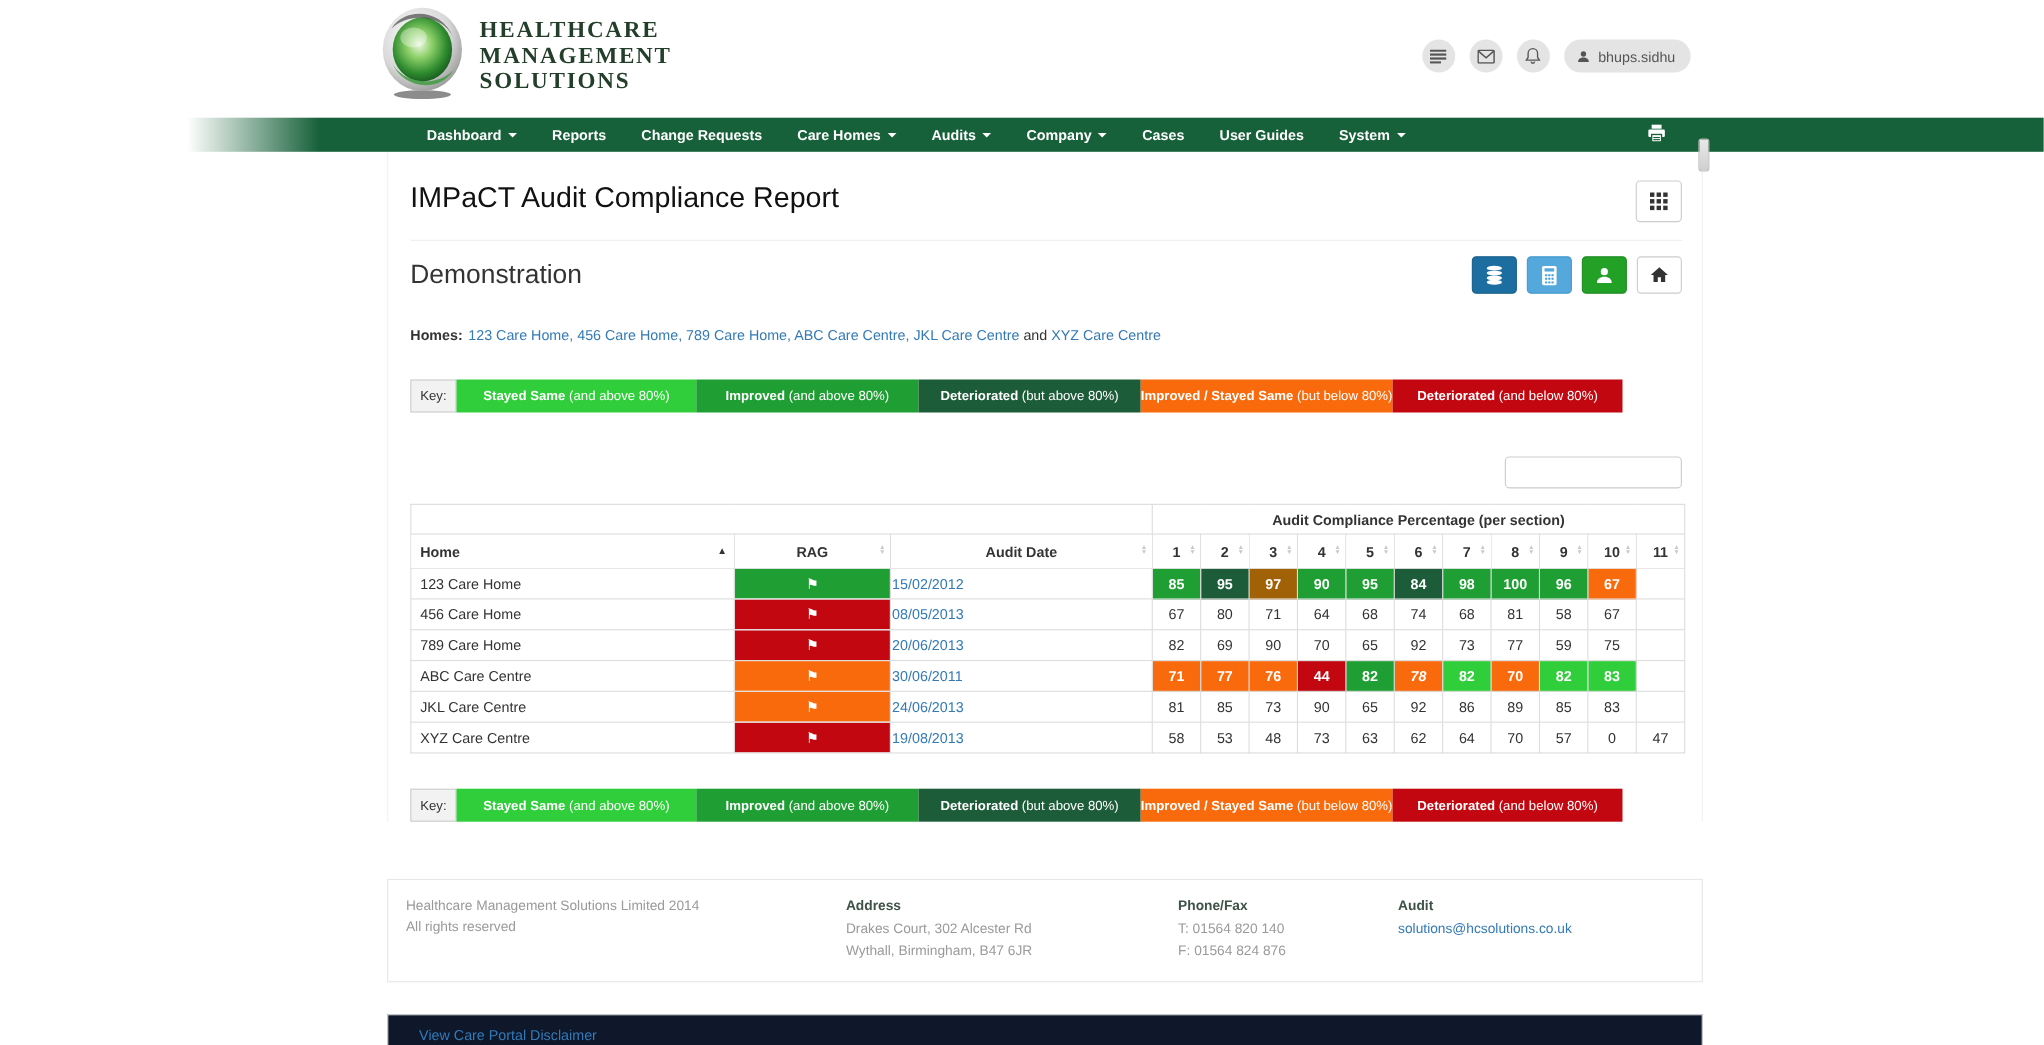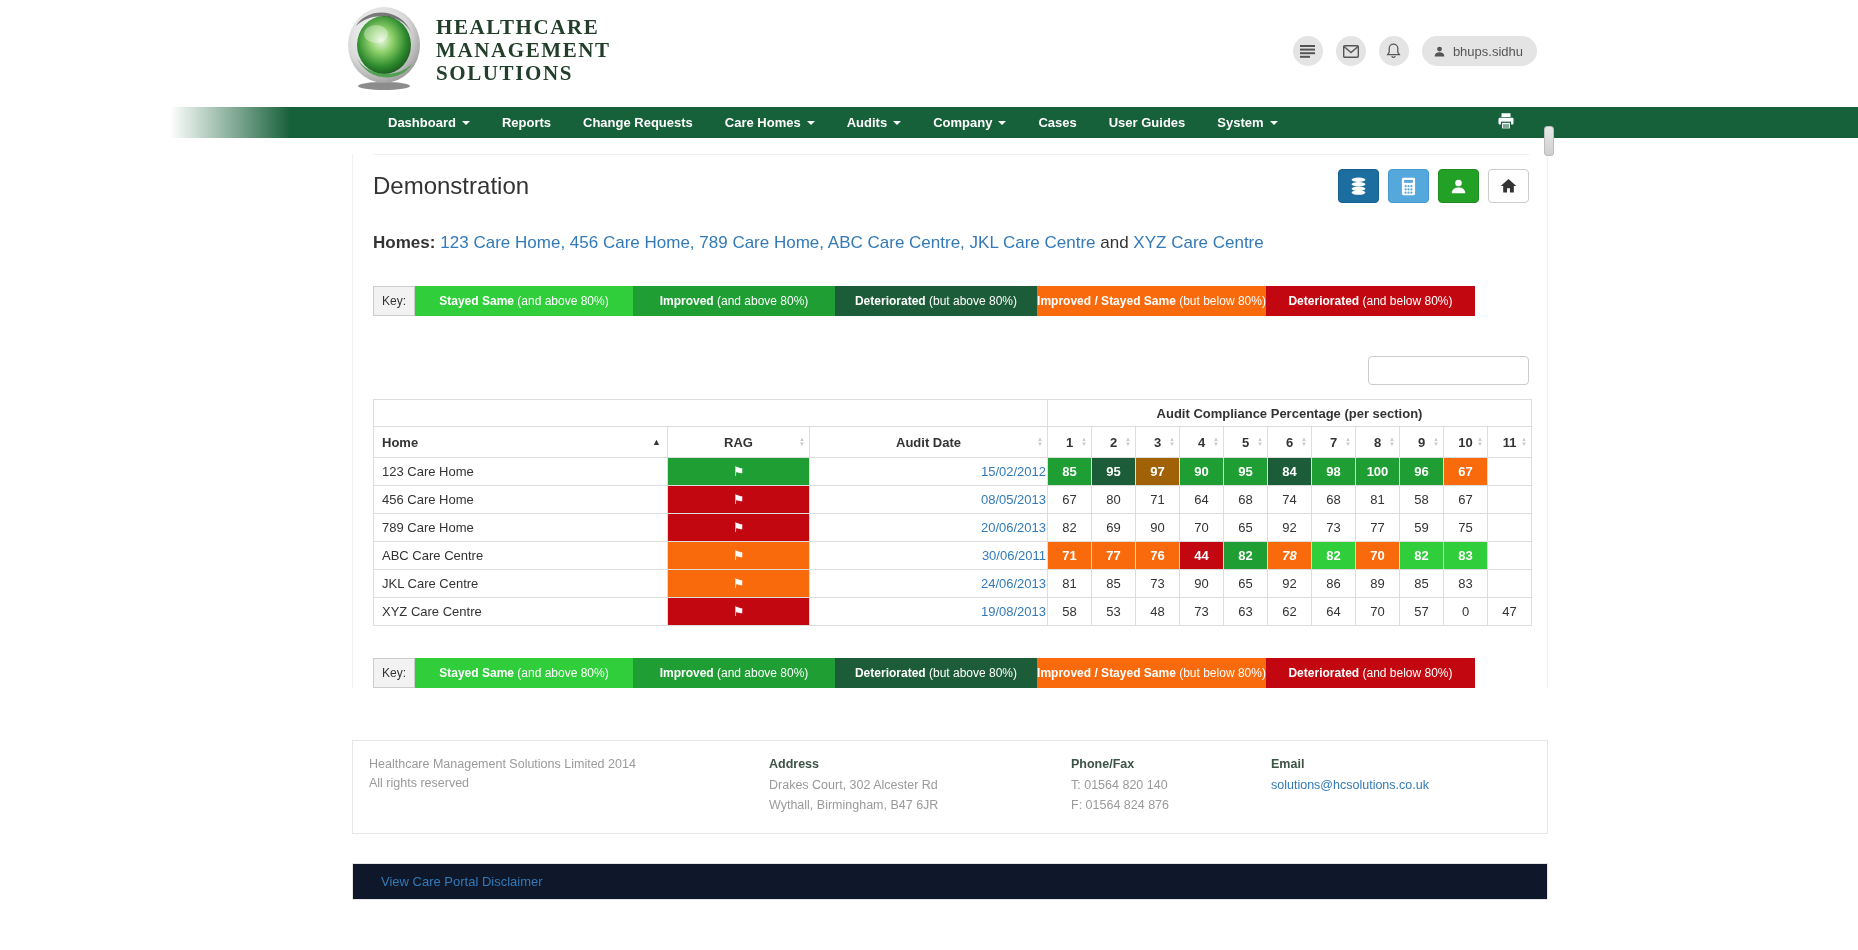--- a/index.html
+++ b/index.html
@@ -34,21 +34,21 @@
   .grid-icon i { background:#333; }
   .divider { border:none; border-top:1px solid #eee; margin:16px 0 0; }
   .section-row { display:flex; justify-content:space-between; align-items:center; margin-top:14px;gap:36px; }
   .section-title { font-size:24px; font-weight:400; color:#333; margin:0; }
   .action-btns { display:flex; gap:9px; }
   .abtn { width:41px; height:34px; border-radius:4px; border:1px solid transparent; display:flex; align-items:center; justify-content:center; cursor:pointer; color:#fff; }
   .abtn.db { background:#1C6EA0; border-color:#17608D; }
   .abtn.form { background:#55A8DC; border-color:#459ACD; }
   .abtn.person { background:#23A127; border-color:#1E8C22; }
   .abtn.homeb { background:#fff; border-color:#ccc; color:#333; }
-  .homes-line { margin-top:30px; font-size:17px; color:#333; }
+  .homes-line { margin-top:30px; font-size:13px; color:#333; }
   .homes-label { font-weight:bold; margin-right:5px; }
   a.home-link { color:#337AB7; text-decoration:none; cursor:pointer; }
   .link-sep { color:#337AB7; }
   .conj { color:#333; }
   
   .key-row { display:flex; height:30px; align-items:stretch; }
   .key-top { margin-top:33px; }
   .key-bottom { margin-top:32px; }
   .key-label { width:42px; border:1px solid #ccc; background:#F2F2F2; display:flex; align-items:center; justify-content:center; font-size:12px; color:#333; }
   .key-item { display:flex; align-items:center; justify-content:center; color:#fff; font-size:12px; white-space:pre; }
@@ -63,21 +63,21 @@
   .group-row th { height:27px; text-align:center; font-size:13px; }
   .cols-row th { height:31px; position:relative; padding:0 6px; cursor:pointer; }
   .th-label { display:block; text-align:center; }
   .th-home { text-align:left; padding-left:2px; }
   .sort-both { position:absolute; right:4px; top:50%; transform:translateY(-50%); display:flex; flex-direction:column; font-size:6px; line-height:5px; color:#c9c9c9; }
   .sort-asc { position:absolute; right:6px; top:50%; transform:translateY(-50%); font-size:9px; color:#333; }
   .audit-table tbody td { height:28px; }
   .home-cell { padding:0 8px; text-align:left; }
   .rag-cell { padding:0; }
   .rag-fill { width:100%; height:100%; display:flex; align-items:center; justify-content:center; color:#fff; font-size:13px; }
-  .date-cell { text-align:right; }
+  .date-cell { text-align:left; }
   .date-cell a { color:#337AB7; text-decoration:none; cursor:pointer; }
   .num-cell { text-align:center; padding:0; }
   .num-colored { color:#fff; font-weight:bold; }
   
   .footer-box { margin-top:52px; border:1px solid #E7E7E7; background:#fff; display:flex; padding:14px 0 18px 16px; }
   .fcol { font-size:12.5px; line-height:1.55; }
   .fc1 { width:400px; } .fc2 { width:302px; } .fc3 { width:200px; }
   .fcol h4 { margin:0 0 2px; font-size:12.5px; color:#3E5246; }
   .fline { color:#9A9A9A; }
   .email-link { color:#337AB7; text-decoration:none; cursor:pointer; }
@@ -191,20 +191,36 @@
       <rect x="8" y="15" width="8" height="1.4" fill="#17613A"></rect>
         <rect x="8" y="17.6" width="8" height="1.4" fill="#17613A"></rect>
     </svg>
   </div>
 </nav>
 <div class="scroll-thumb"></div>
 
 <div class="main-col">
   <main class="content">
 
+    <div class="title-row">
+      <h1 class="page-title">IMPaCT Audit Compliance Report</h1>
+      <div class="grid-btn">
+        <span class="grid-icon">
+            <i></i>
+            <i></i>
+            <i></i>
+            <i></i>
+            <i></i>
+            <i></i>
+            <i></i>
+            <i></i>
+            <i></i>
+          </span>
+      </div>
+    </div>
 
     <hr class="divider">
 
     <div class="section-row">
       <h2 class="section-title">Demonstration</h2>
       <div class="action-btns">
         <div class="abtn db">
           <svg width="17" height="18" viewBox="0 0 24 26">
             <ellipse cx="12" cy="4" rx="10" ry="3.2" fill="#fff"></ellipse>
             <ellipse cx="12" cy="10.5" rx="10" ry="3.2" fill="#fff"></ellipse>
@@ -522,21 +538,21 @@
       <h4>Address</h4>
       <div class="fline">Drakes Court, 302 Alcester Rd</div>
       <div class="fline">Wythall, Birmingham, B47 6JR</div>
     </div>
     <div class="fcol fc3">
       <h4>Phone/Fax</h4>
       <div class="fline">T: 01564 820 140</div>
       <div class="fline">F: 01564 824 876</div>
     </div>
     <div class="fcol">
-      <h4>Email</h4>
+      <h4>Audit</h4>
       <a class="email-link">solutions@hcsolutions.co.uk</a>
     </div>
   </footer>
 
   <div class="disclaimer-bar">
     <a>View Care Portal Disclaimer</a>
   </div>
 </div>
 
 </body></html>

